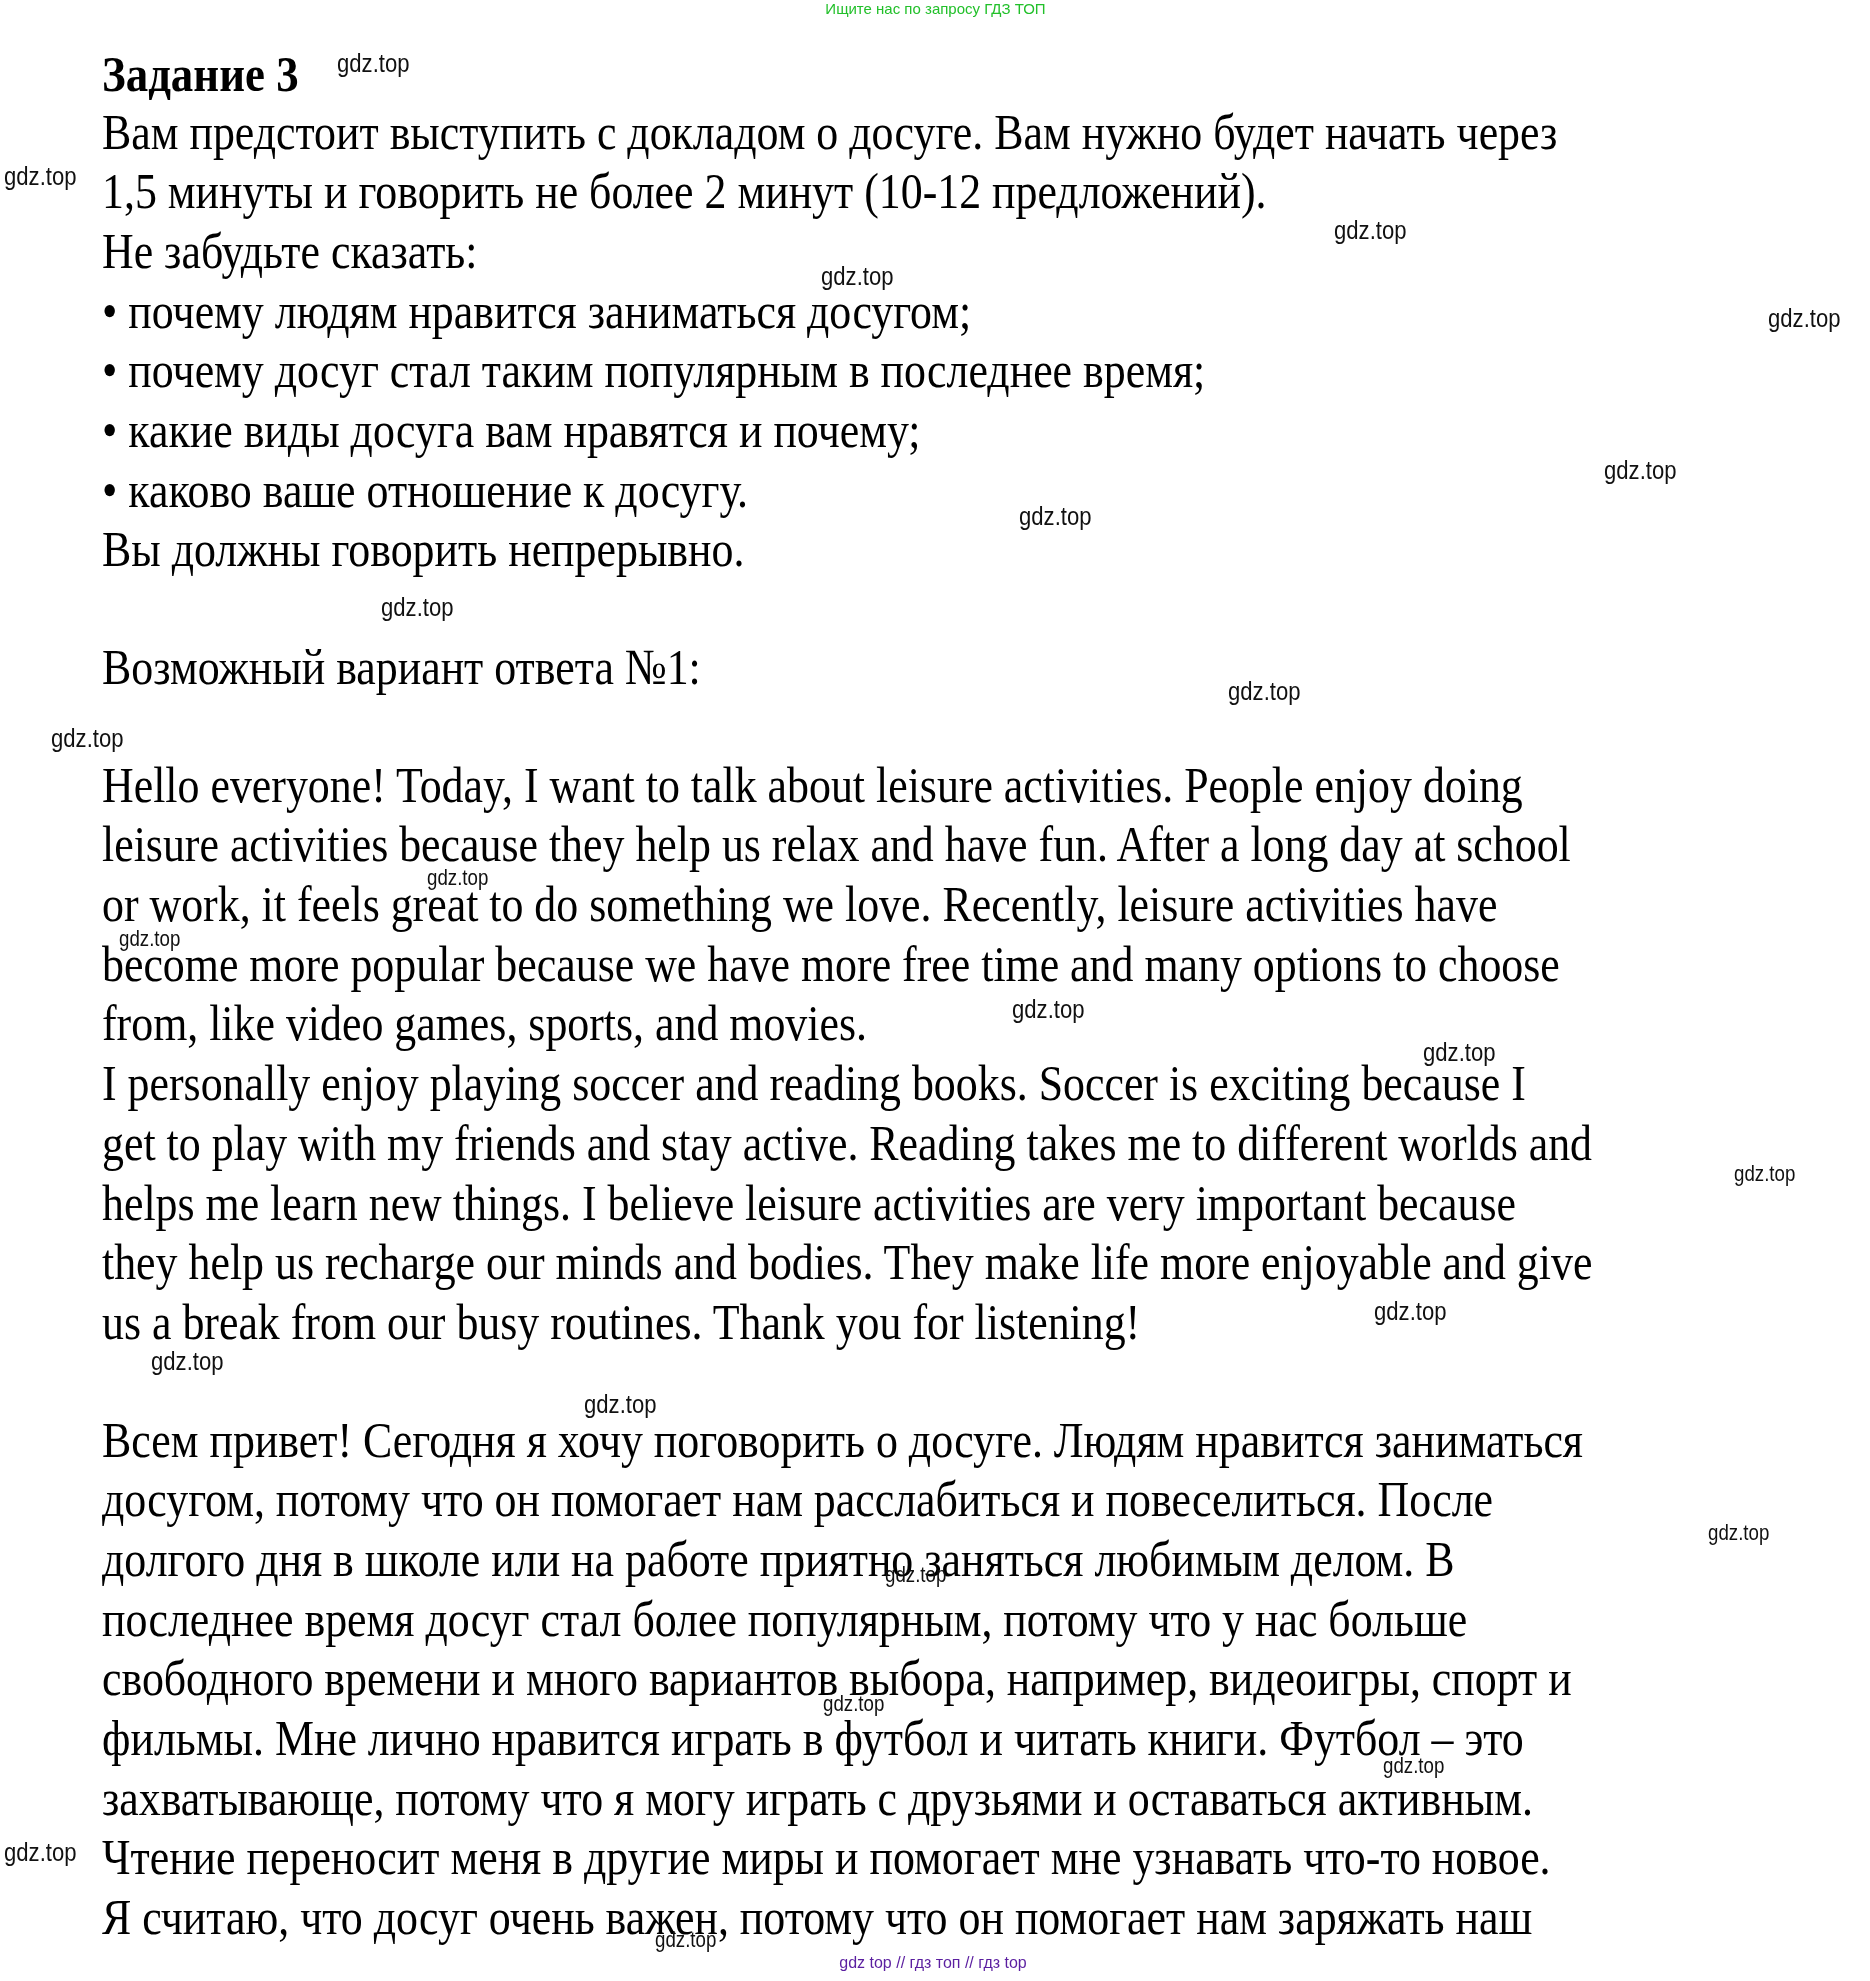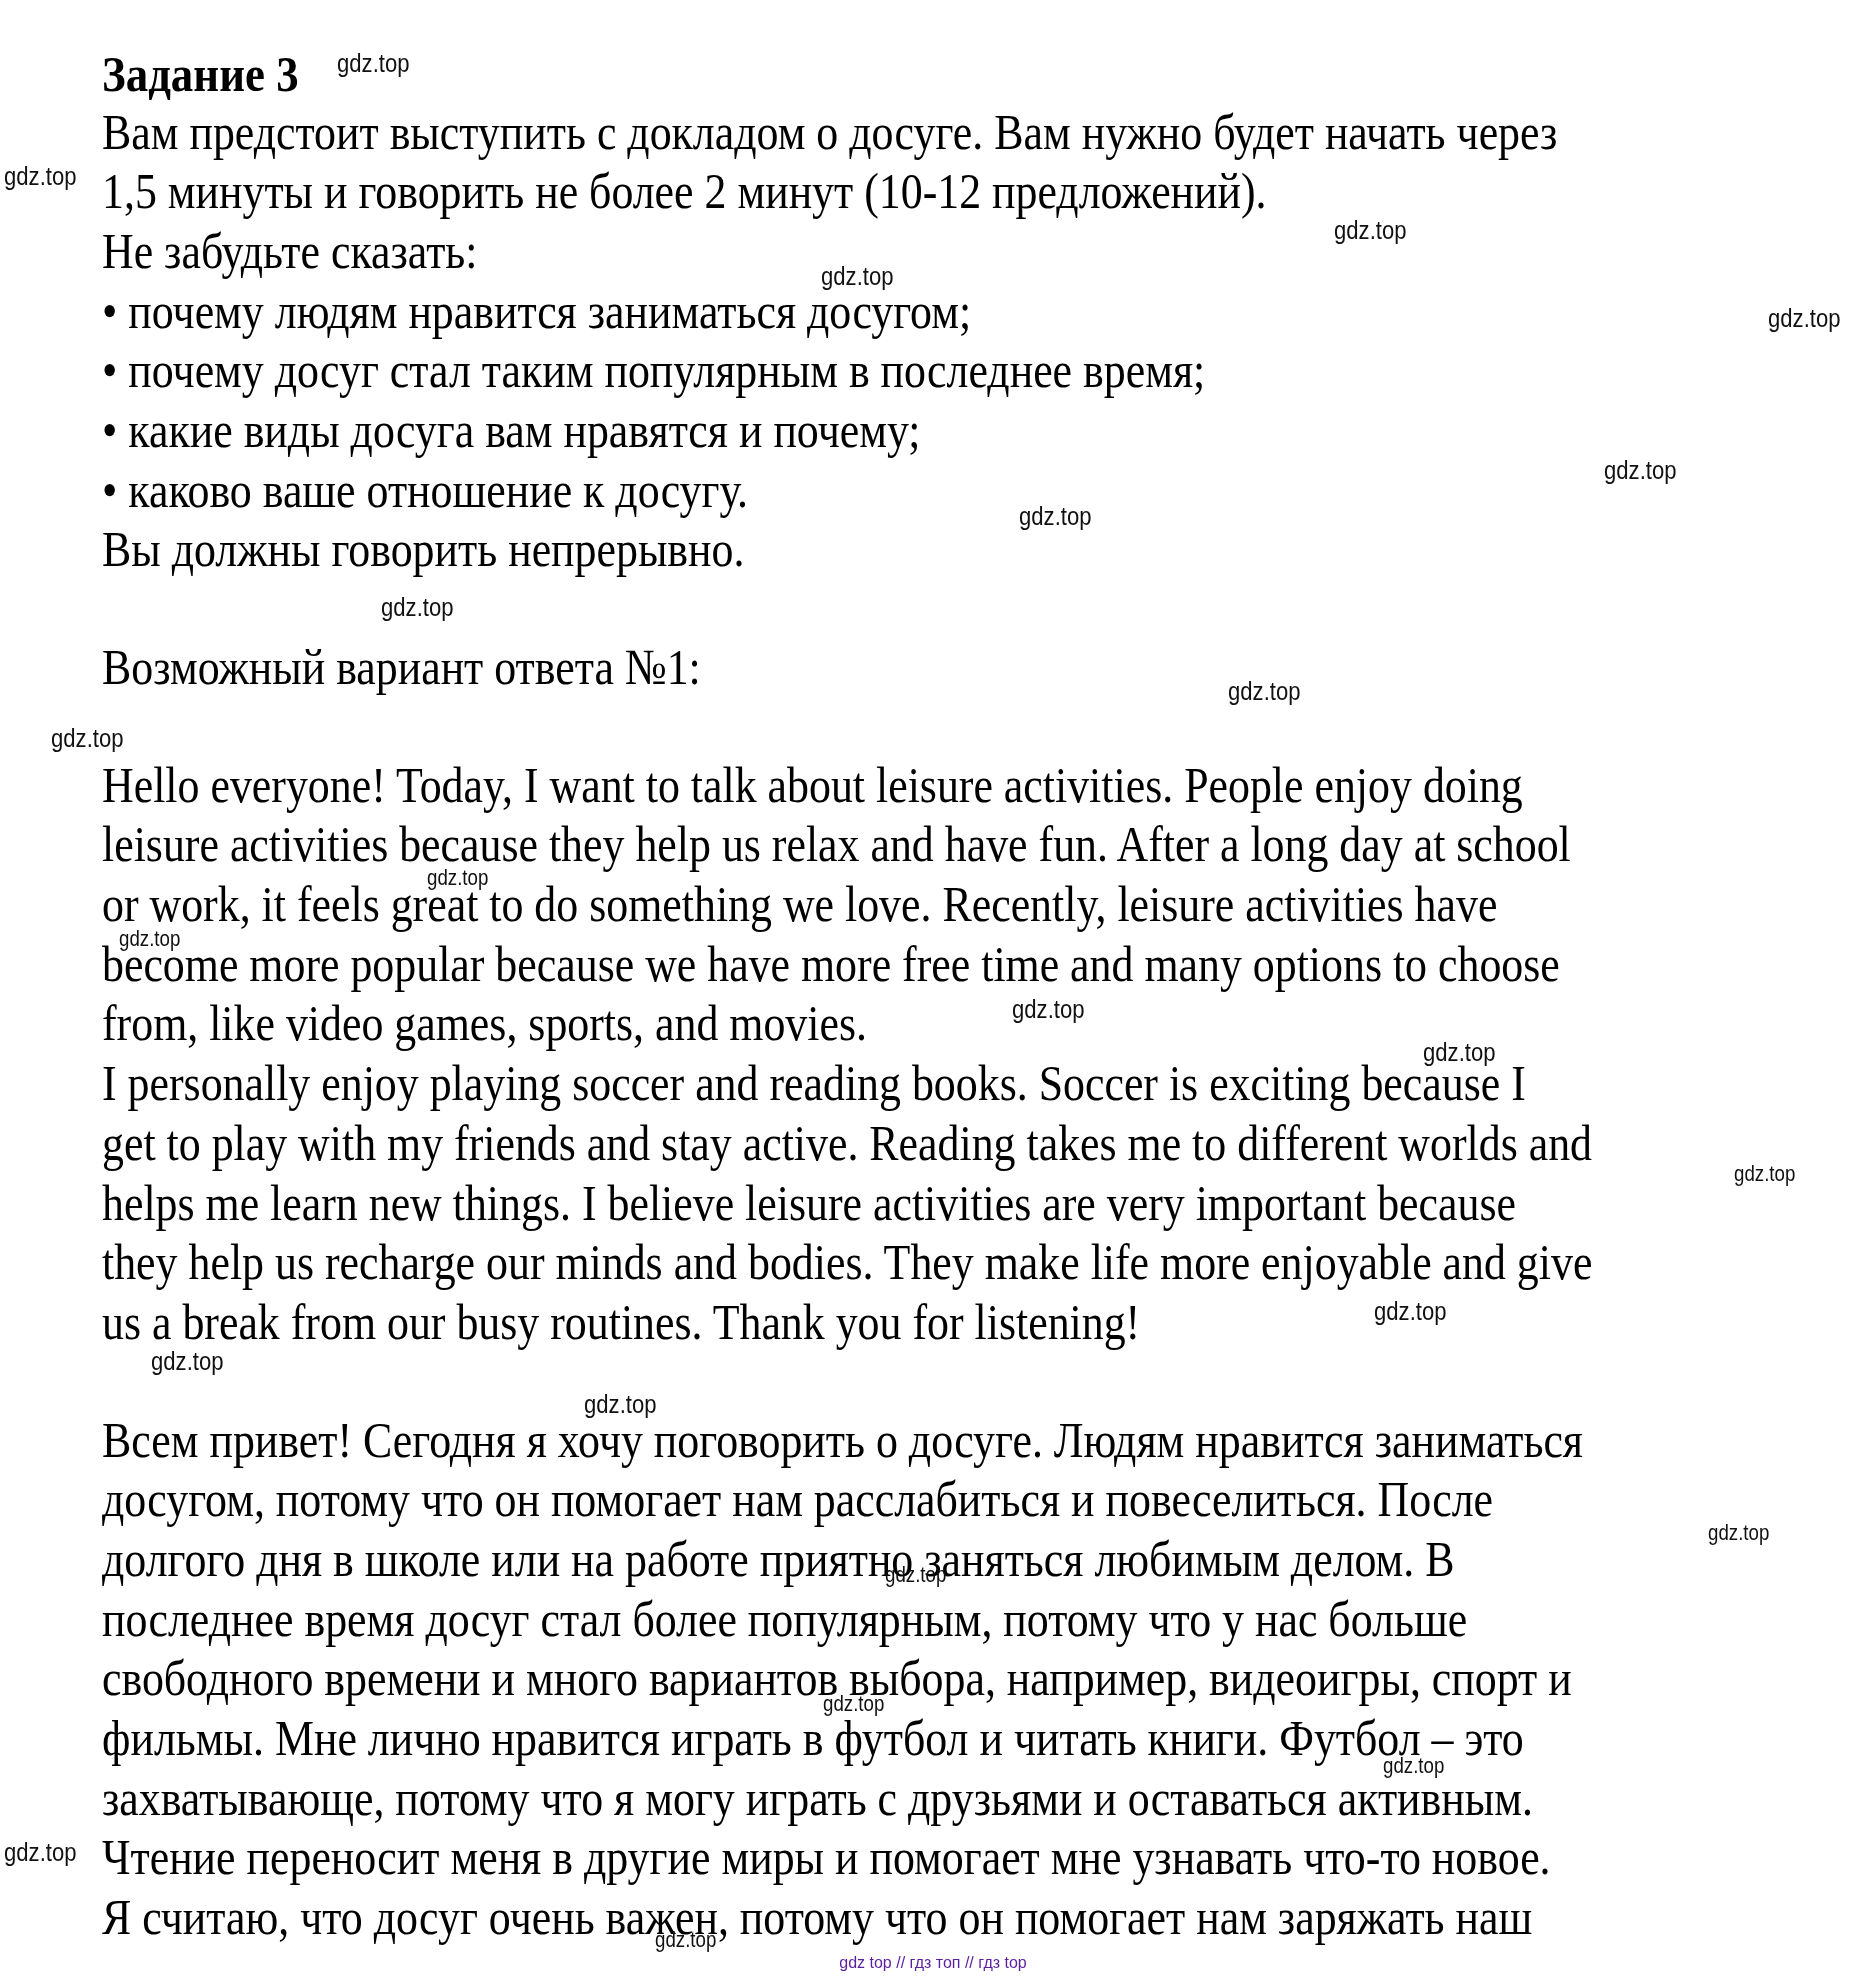--- a/index.html
+++ b/index.html
@@ -27,20 +27,21 @@
     .footer {
       position: absolute; top: 1954px; left: 0; width: 1866px; text-align: center;
       font-family: "Liberation Sans", sans-serif; font-size: 16px; color: #5b1fa0; line-height: 17.6px;
     }
   </style>
 </head>
 <body>
 
 <div class="page">
 
+  <div class="topnote">Ищите нас по запросу ГДЗ ТОП</div>
 
   <div class="serif title">Задание 3</div>
 
   <div class="serif line cond" style="top:104px;">Вам предстоит выступить с докладом о досуге. Вам нужно будет начать через</div>
   <div class="serif line cond" style="top:163px;">1,5 минуты и говорить не более 2 минут (10-12 предложений).</div>
   <div class="serif line cond" style="top:223px;">Не забудьте сказать:</div>
 
   <div class="serif line cond" style="top:283px;">• почему людям нравится заниматься досугом;</div>
   <div class="serif line cond" style="top:342px;">• почему досуг стал таким популярным в последнее время;</div>
   <div class="serif line cond" style="top:402px;">• какие виды досуга вам нравятся и почему;</div>

